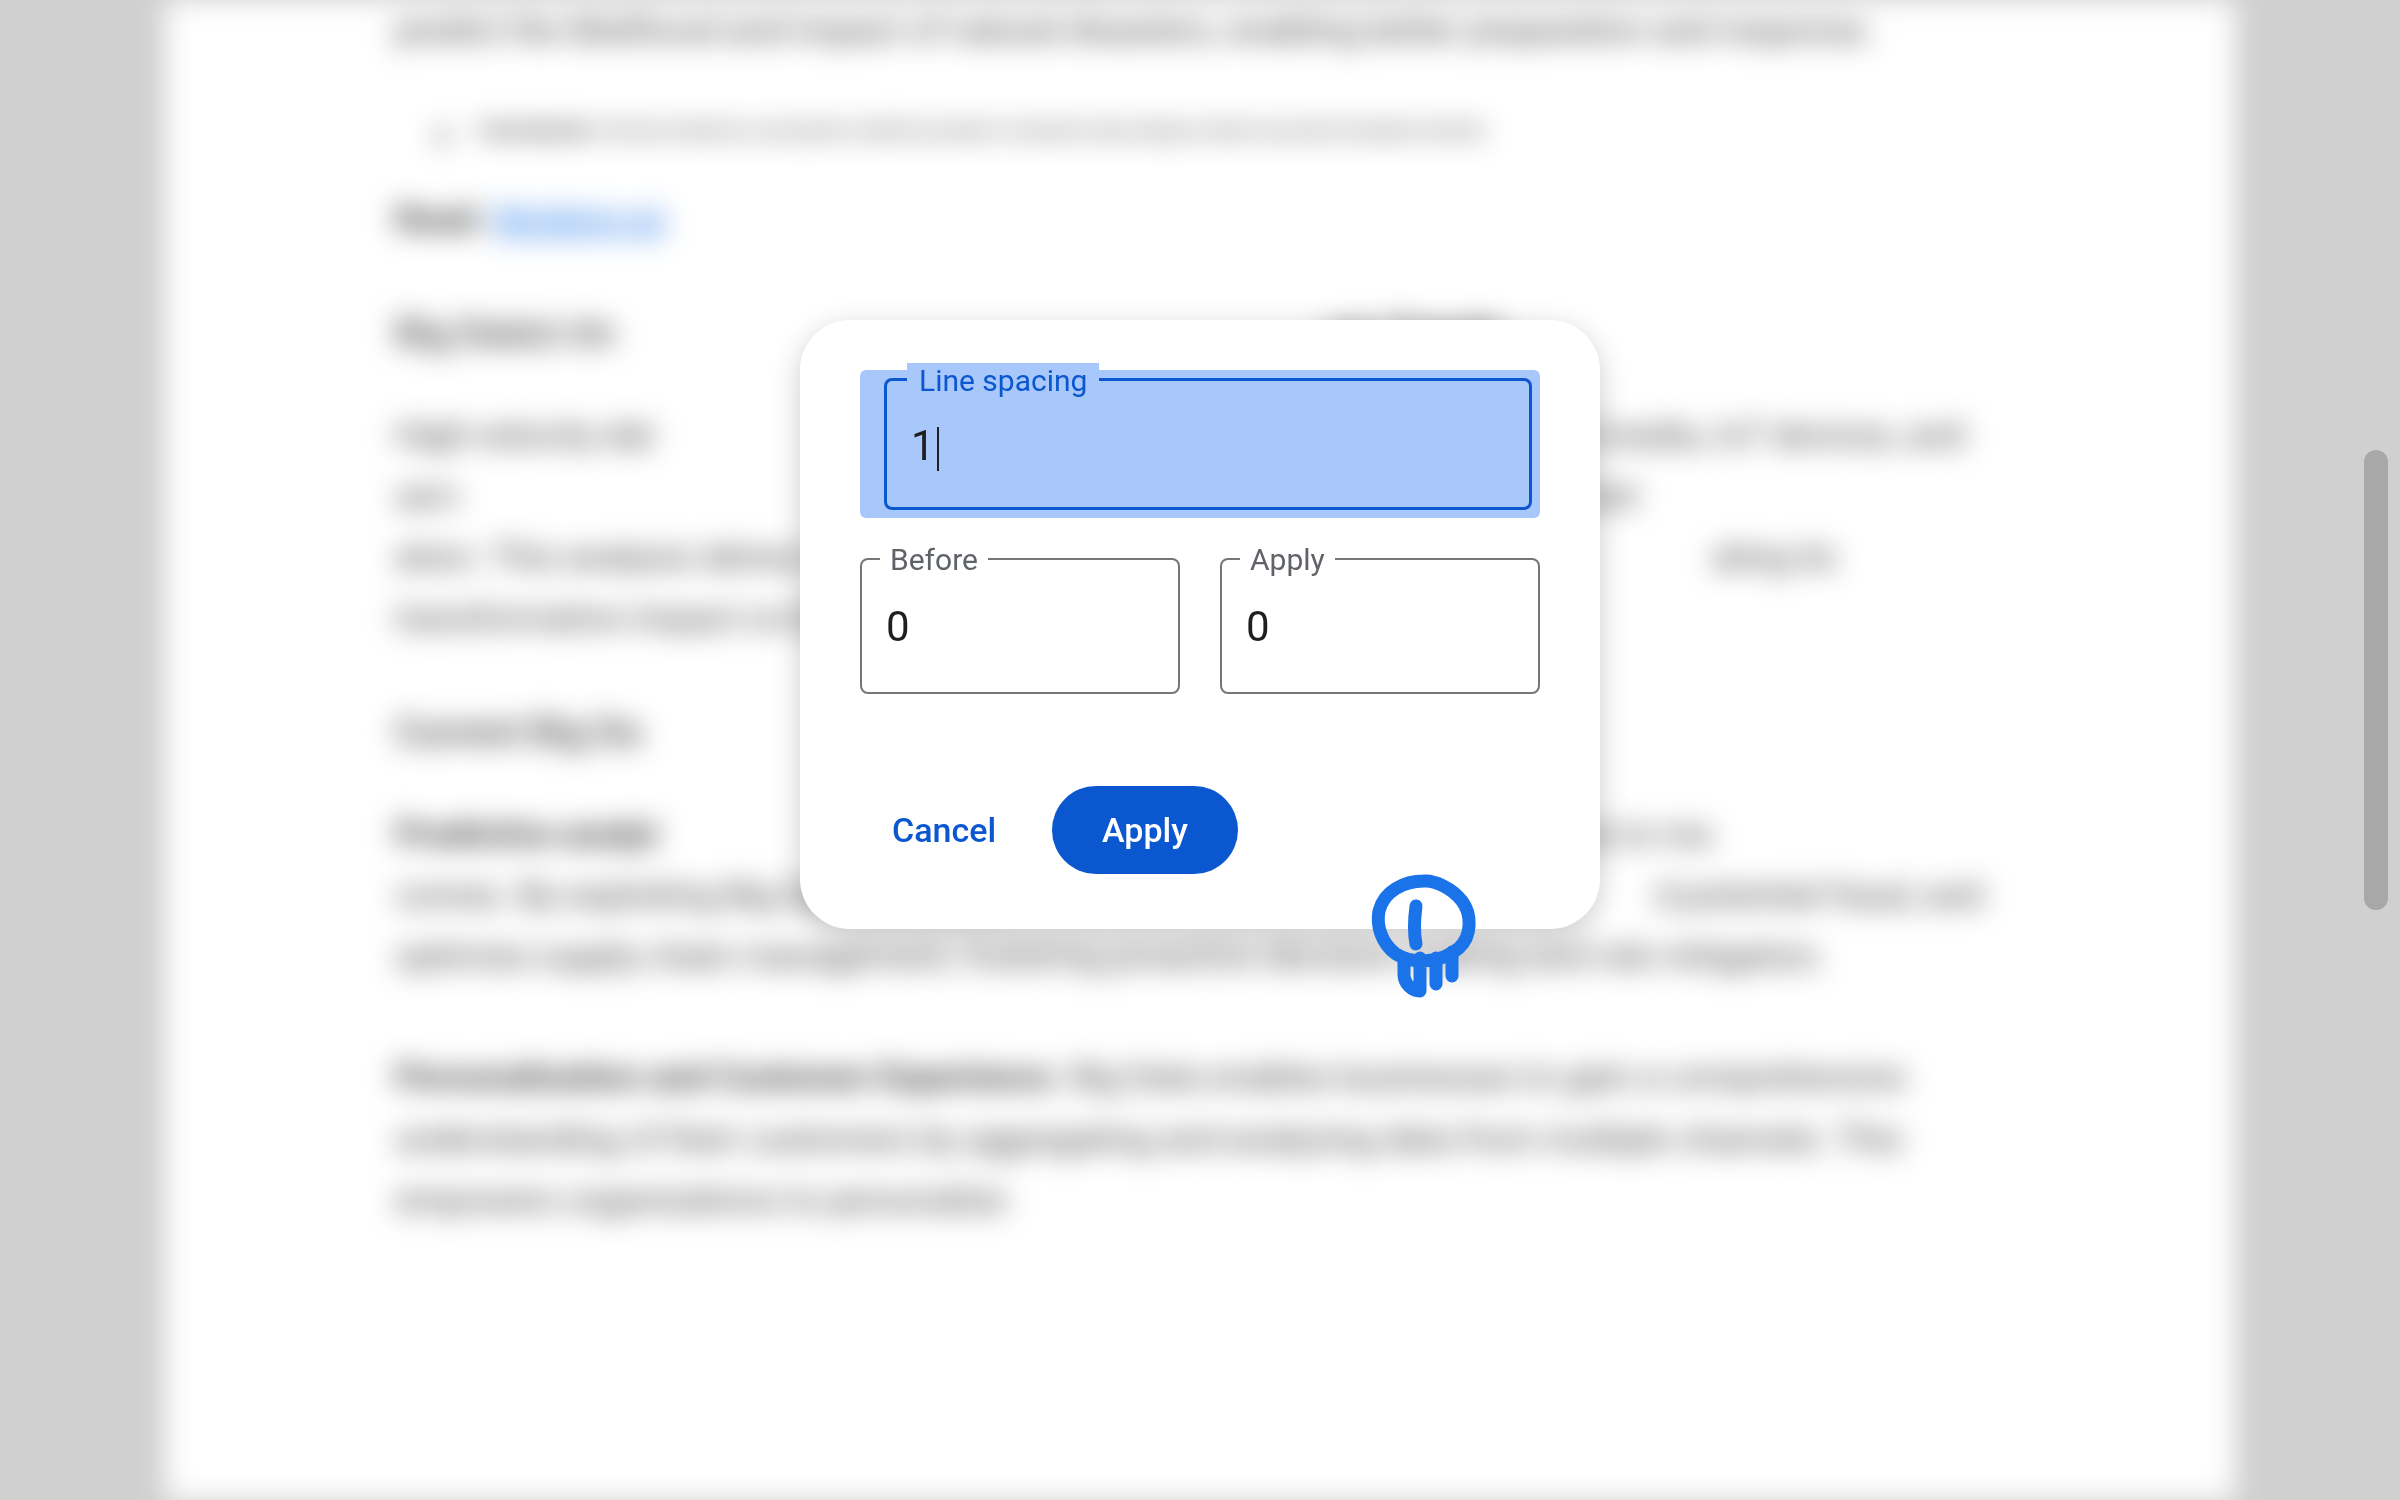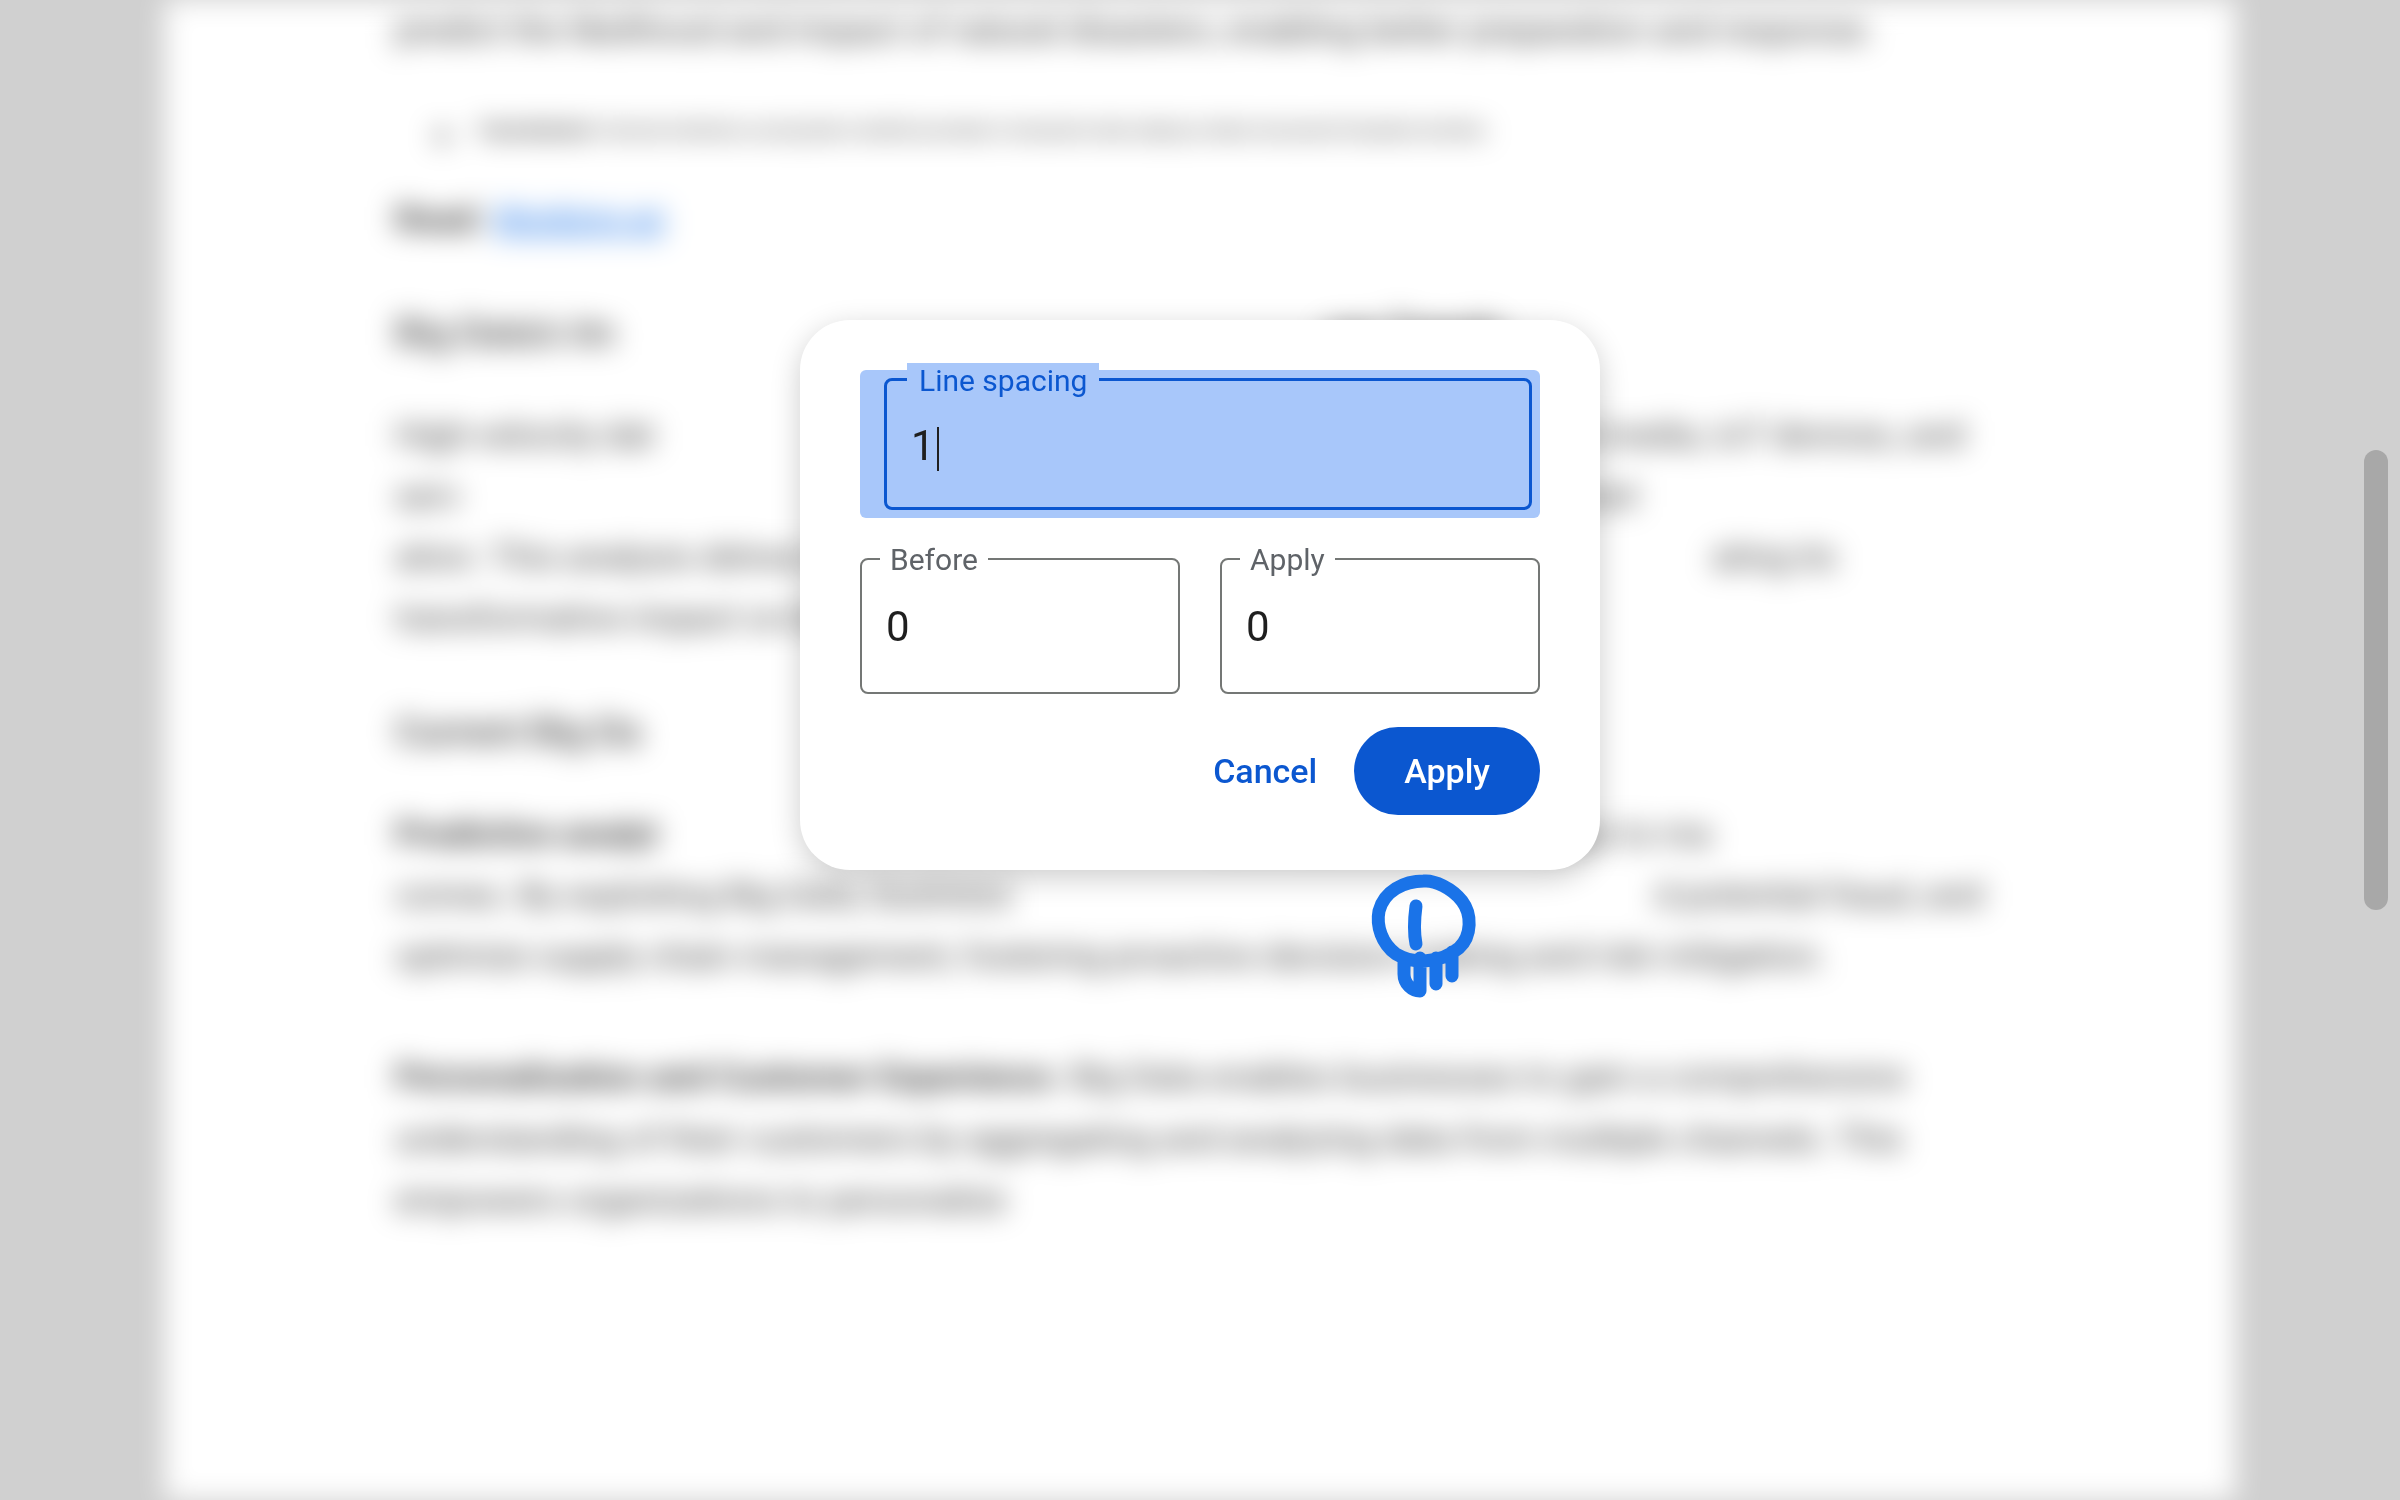--- a/index.html
+++ b/index.html
@@ -162,21 +162,21 @@
     .paragraph-label {
       font-size: 37px;
       color: #1f1f1f;
       margin-bottom: 38px;
       font-weight: 400;
     }
 
     .paragraph-inputs {
       display: flex;
       gap: 40px;
-      margin-bottom: 33px;
+      margin-bottom: 92px;
     }
 
     .para-input {
       position: relative;
       flex: 1;
       height: 136px;
       border: 2px solid #747775;
       border-radius: 8px;
       background: #fff;
     }
@@ -193,22 +193,22 @@
 
     .para-value {
       padding: 42px 24px 20px 24px;
       font-size: 42px;
       color: #1f1f1f;
     }
 
     
     .buttons {
       display: flex;
-      justify-content: flex-end;
-      gap: 5px;
+      justify-content: flex-start;
+      gap: 24px;
       align-items: center;
     }
 
     .btn-cancel {
       font-size: 34px;
       color: #0b57d0;
       font-weight: 500;
       padding: 20px 32px;
       cursor: pointer;
     }

